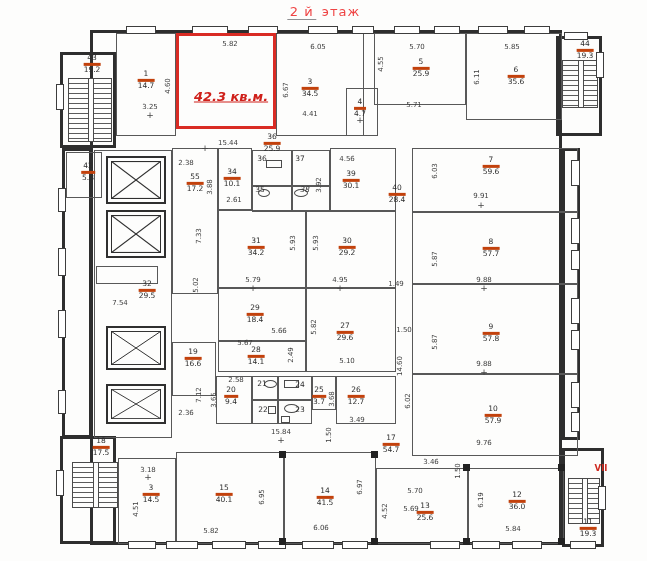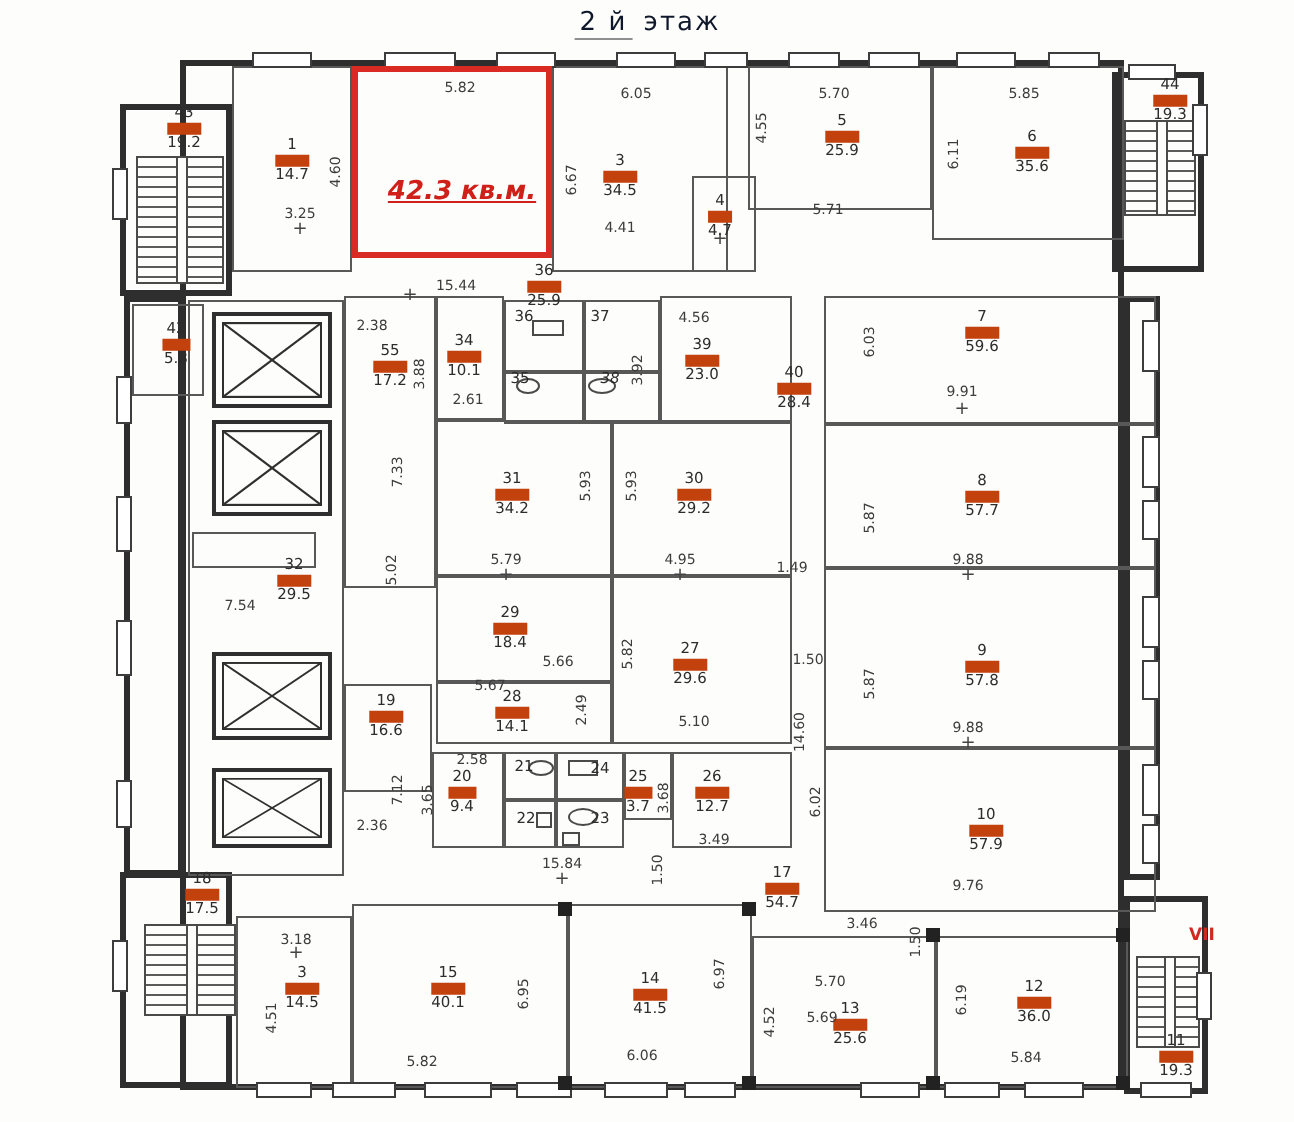--- a/index.html
+++ b/index.html
@@ -37,32 +37,32 @@
   
   .col{position:absolute;width:7px;height:7px;background:#222;z-index:6;}
   
   .fix{position:absolute;border:1px solid #4a4a4a;background:#fdfdfc;z-index:6;}
   .oval{border-radius:50%;}
   
   .rlabel{
     position:absolute;z-index:9;text-align:center;font-size:7.5px;line-height:1.15;
     color:#2d2d2d;transform:translate(-50%,-50%);white-space:nowrap;
   }
-  .rlabel .rnum{display:block;border-bottom:6px solid #c2410c;padding:0 2px;}
+  .rlabel .rnum{display:block;border-bottom:3px solid #c2410c;padding:0 2px;}
   .rlabel .rarea{display:block;}
   .dim{
     position:absolute;z-index:9;font-size:7px;color:#3d3d3d;white-space:nowrap;
     transform:translate(-50%,-50%);
   }
   .dim.v{transform:translate(-50%,-50%) rotate(-90deg);}
   .tick{position:absolute;z-index:8;font-size:9px;color:#444;transform:translate(-50%,-50%);}
   
   .title{
     position:absolute;left:50%;top:4px;transform:translateX(-50%);
-    color:#0f172a;font-size:13px;letter-spacing:1px;z-index:9;white-space:nowrap;
+    color:#ef4444;font-size:13px;letter-spacing:1px;z-index:9;white-space:nowrap;
   }
   .title .t1{border-bottom:1px solid #8f8f92;padding:0 3px;}
   .vii{position:absolute;z-index:9;color:#cf2a20;font-size:8.5px;font-weight:bold;transform:translate(-50%,-50%);}
 </style>
 </head>
 <body>
 
 <div id="plan">
 
   <div class="title"><span class="t1">2 й</span> <span>этаж</span></div>
@@ -342,21 +342,21 @@
     <div class="rlabel" style="left: 232px; top: 178px;">
       <span class="rnum">34</span>
       <span class="rarea">10.1</span>
     </div>
     <div class="rlabel" style="left: 260px; top: 190px;">35</div>
     <div class="rlabel" style="left: 262px; top: 159px;">36</div>
     <div class="rlabel" style="left: 300px; top: 159px;">37</div>
     <div class="rlabel" style="left: 305px; top: 190px; font-style: italic;">38</div>
     <div class="rlabel" style="left: 351px; top: 180px;">
       <span class="rnum">39</span>
-      <span class="rarea">23.0</span>
+      <span class="rarea">30.1</span>
     </div>
     <div class="rlabel" style="left: 397px; top: 194px;">
       <span class="rnum">40</span>
       <span class="rarea">28.4</span>
     </div>
     <div class="rlabel" style="left: 272px; top: 143px;">
       <span class="rnum">36</span>
       <span class="rarea">25.9</span>
     </div>
     <div class="rlabel" style="left: 88px; top: 172px;">

